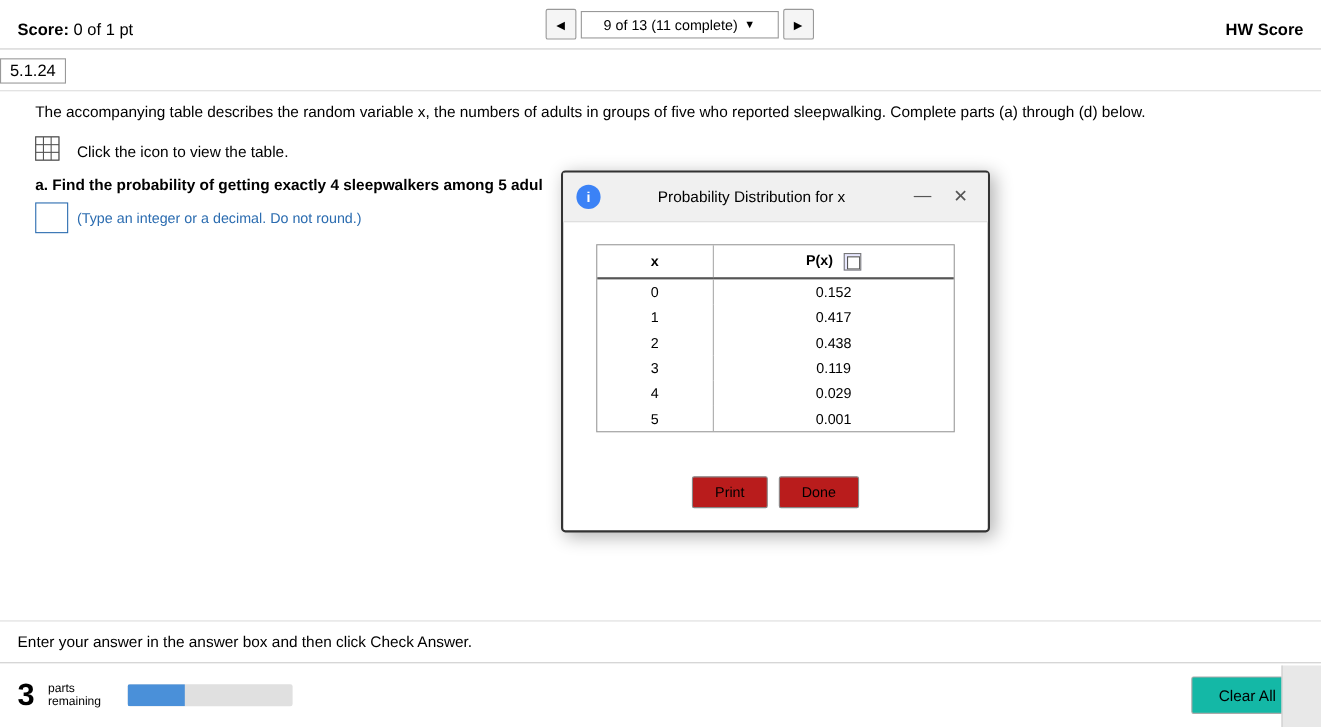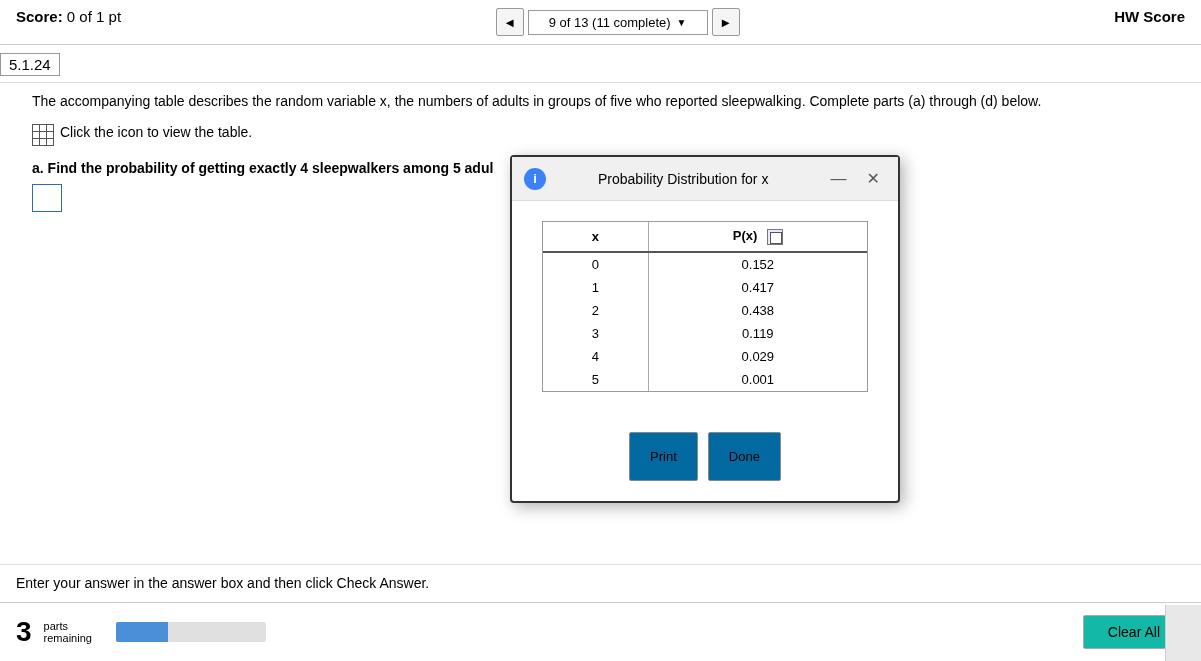--- a/index.html
+++ b/index.html
@@ -10,21 +10,21 @@
       color: #000;
       width: 1201px;
       min-height: 661px;
       position: relative;
       overflow: hidden;
     }
 
     
     .top-bar {
       display: flex;
-      align-items: flex-start;
+      align-items: flex-end;
       justify-content: space-between;
       padding: 8px 16px;
       border-bottom: 1px solid #ccc;
     }
     .score-label { font-size: 15px; }
     .score-label strong { font-weight: bold; }
     .nav-controls {
       display: flex;
       align-items: center;
       gap: 4px;
@@ -74,22 +74,22 @@
       padding: 0 16px;
       margin-left: 16px;
     }
     .problem-text {
       font-size: 14px;
       margin-bottom: 12px;
       line-height: 1.5;
     }
     .table-link {
       display: flex;
-      align-items: flex-start;
-      gap: 6px;
+      align-items: flex-end;
+      gap: 16px;
       margin-bottom: 14px;
       font-size: 14px;
     }
     .grid-icon {
       width: 22px;
       height: 22px;
       border: 1px solid #555;
       display: grid;
       grid-template-columns: 1fr 1fr 1fr;
       grid-template-rows: 1fr 1fr 1fr;
@@ -225,23 +225,23 @@
       border: 1px solid #555;
       background: #fff;
     }
     .modal-footer {
       display: flex;
       justify-content: center;
       gap: 10px;
       padding: 0 30px 20px;
     }
     .modal-btn {
-      padding: 16px 20px;
+      padding: 6px 20px;
       border: 1px solid #888;
-      background: #0369a1;
+      background: #b91c1c;
       cursor: pointer;
       font-size: 13px;
       border-radius: 2px;
     }
 
     
     .bottom-bar {
       position: absolute;
       bottom: 0;
       left: 0; right: 0;
@@ -337,20 +337,21 @@
     <span>Click the icon to view the table.</span>
   </div>
 
   <p class="part-label">
     <span>a.</span>
     <span> Find the probability of getting exactly 4 sleepwalkers among 5 adul</span>
   </p>
 
   <div class="answer-area">
     <div class="answer-box"></div>
+    <span class="answer-hint">(Type an integer or a decimal. Do not round.)</span>
   </div>
 </div>
 
 <div class="modal">
   <div class="modal-header">
     <div class="info-icon">i</div>
     <span class="modal-title">Probability Distribution for x</span>
     <button class="modal-minimize">—</button>
     <button class="modal-close">✕</button>
   </div>

